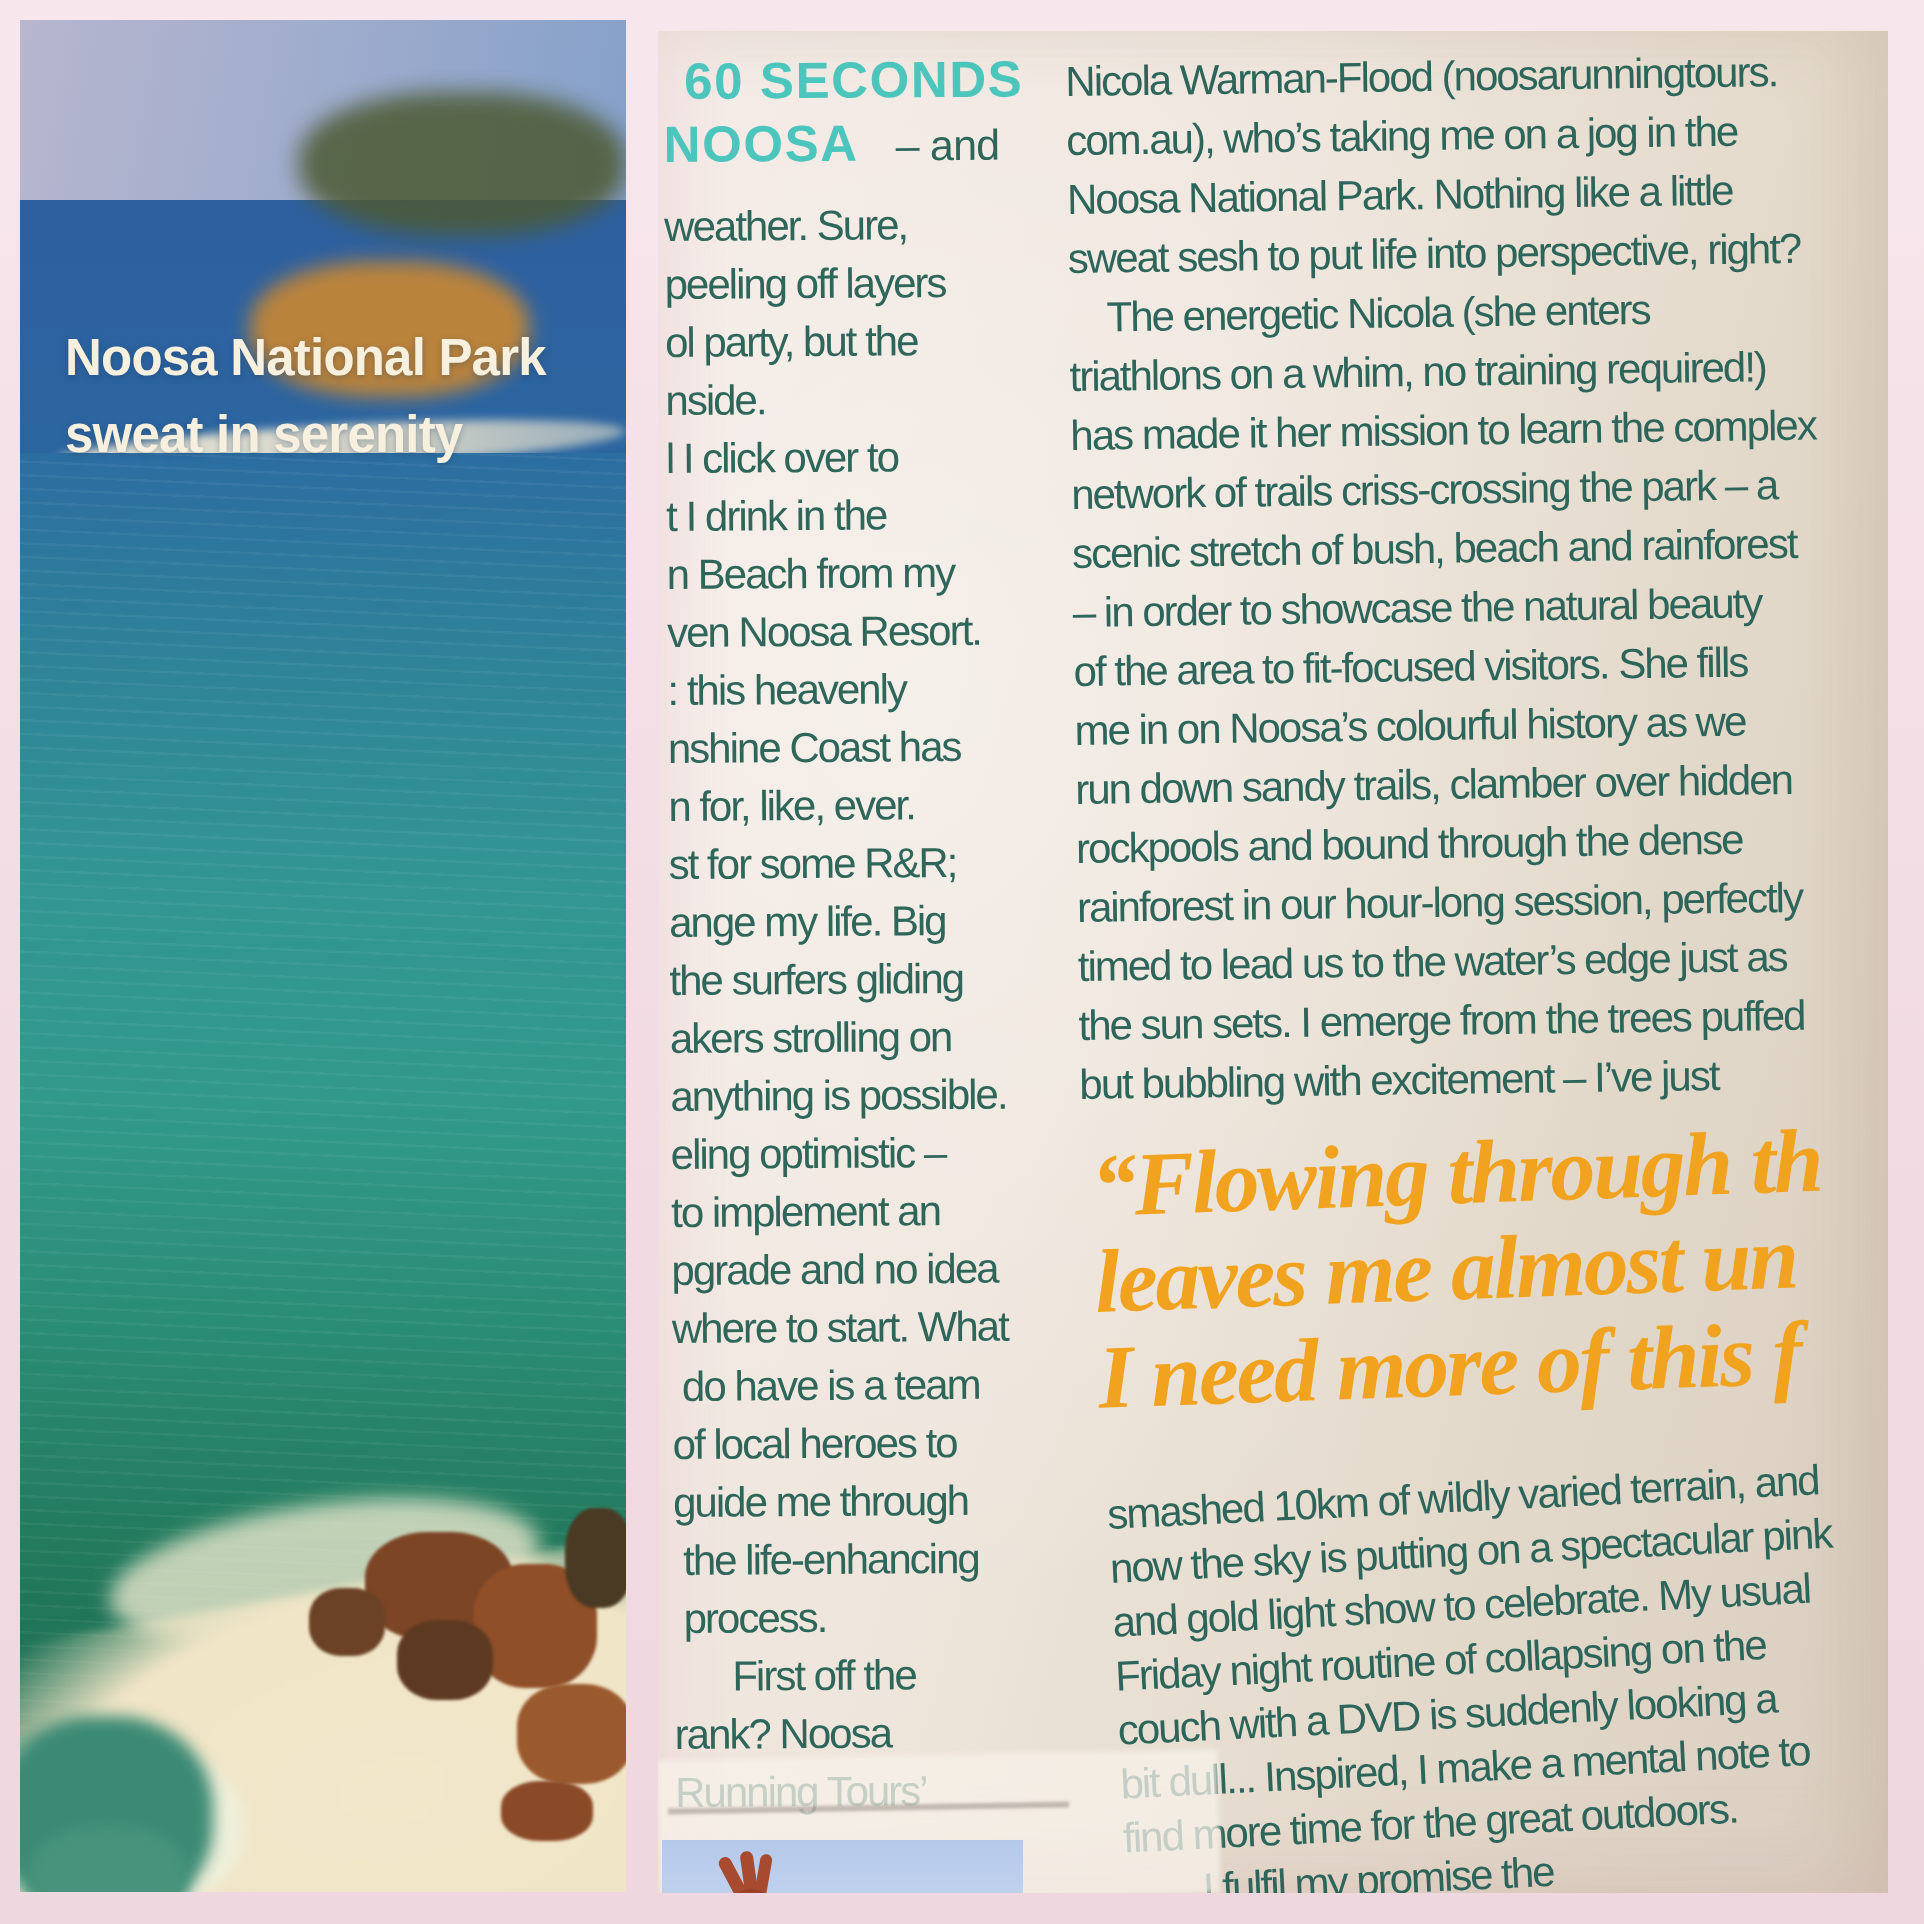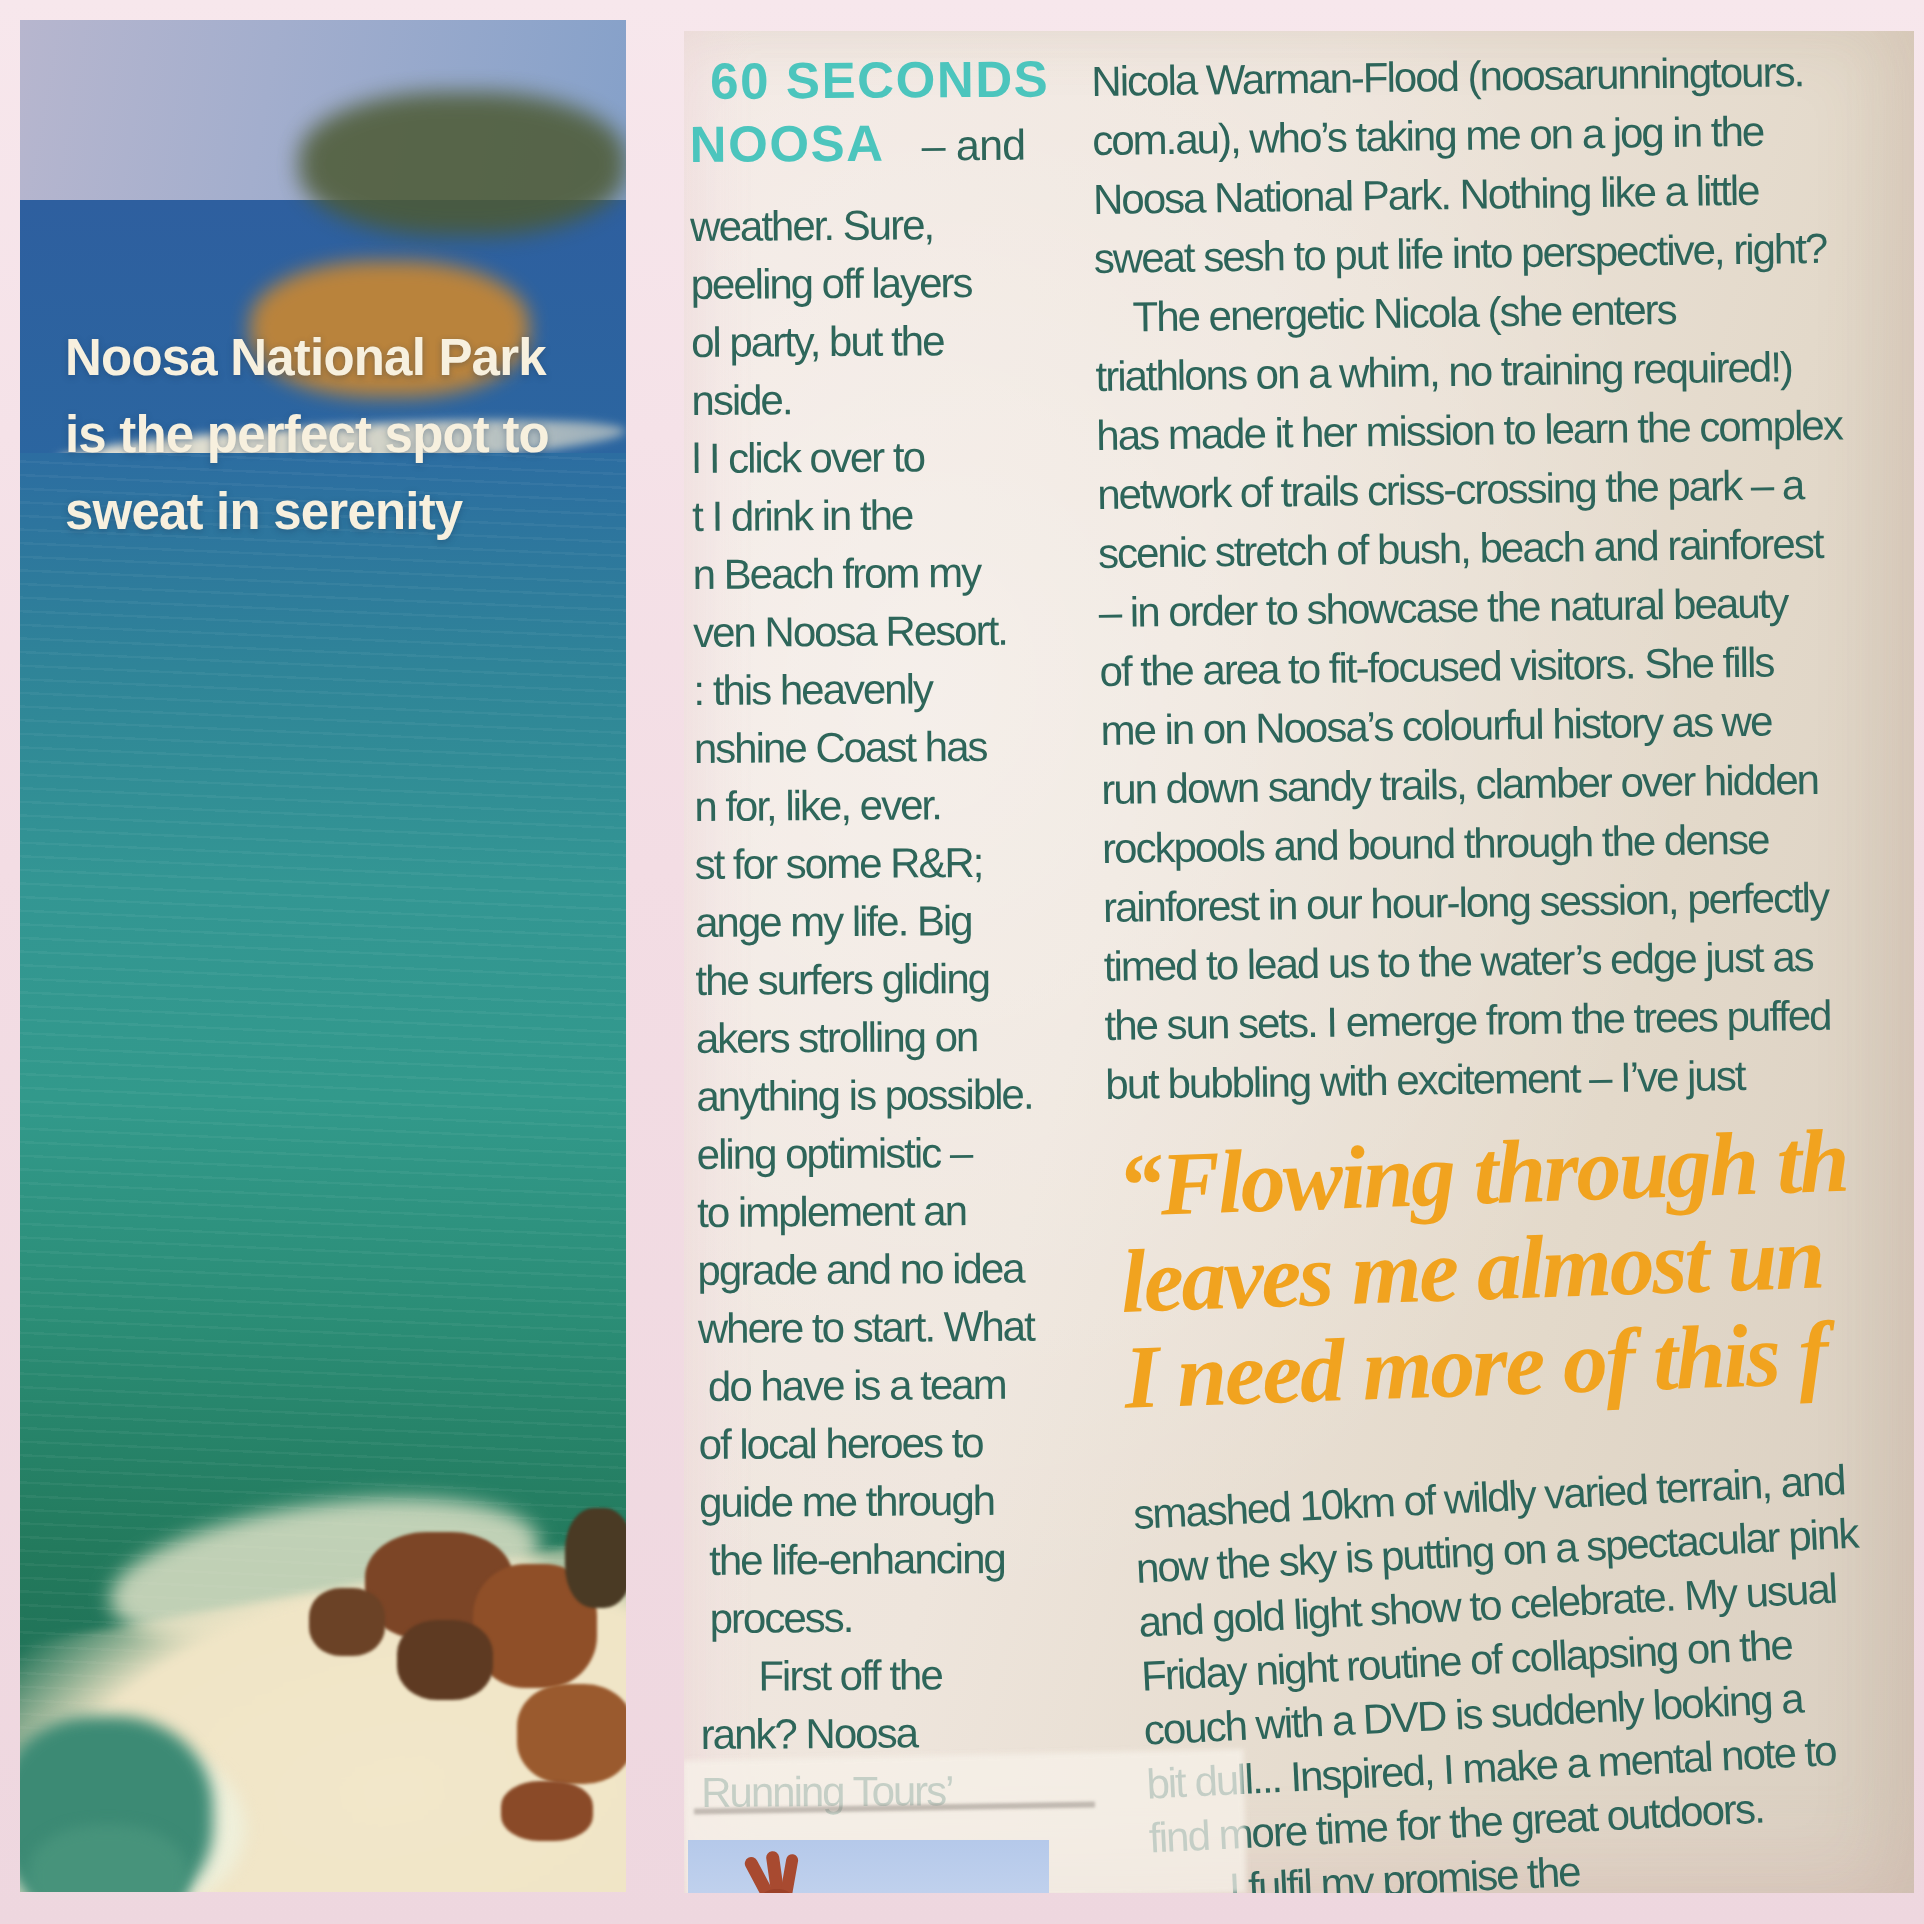--- a/index.html
+++ b/index.html
@@ -46,21 +46,21 @@
   .rock{position:absolute;border-radius:42%;filter:blur(1.6px);}
   .r1{left:345px;top:1512px;width:148px;height:108px;background:#7c4526;}
   .r2{left:453px;top:1544px;width:124px;height:124px;background:#8f4f28;}
   .r3{left:497px;top:1664px;width:116px;height:100px;background:#9a5a2e;}
   .r4{left:377px;top:1600px;width:96px;height:80px;background:#5e3a22;}
   .r5{left:545px;top:1488px;width:68px;height:100px;background:#4a3a24;}
   .r6{left:289px;top:1568px;width:76px;height:68px;background:#6b4226;}
   .r7{left:481px;top:1761px;width:92px;height:60px;background:#8a4a28;}
 
   
-  .photo-right{left:684px;top:30.5px;width:1230px;height:1862px;
+  .photo-right{left:658px;top:30.5px;width:1230px;height:1862px;
     background:
       radial-gradient(ellipse at 20% 35%,rgba(255,255,255,.35) 0%,rgba(255,255,255,0) 55%),
       linear-gradient(105deg,#f3e9e4 0%,#eee5dc 38%,#e3d9ca 70%,#d9cec0 100%);
     box-shadow:inset -32px 0 72px rgba(120,90,60,.12), inset 0 -40px 64px rgba(230,200,200,.25);}
   .tint-left{position:absolute;left:0;top:0;width:72px;height:100%;
     background:linear-gradient(90deg,rgba(243,221,227,.35),rgba(243,221,227,0));}
   .t-line{white-space:pre;}
   .col-mid{position:absolute;left:4.8px;top:19px;transform:rotate(-0.4deg);transform-origin:left top;}
   .standfirst-1{font-size:51px;font-weight:bold;letter-spacing:1.6px;color:#4cc5bd;margin-left:21px;line-height:63px;}
   .standfirst-2{display:flex;align-items:baseline;gap:37px;line-height:63px;}
@@ -106,21 +106,21 @@
     <div class="lp-foam3"></div>
     <div class="lp-water-bl"></div>
     <div class="lp-water-bl2"></div>
     <div class="rock r1"></div>
     <div class="rock r2"></div>
     <div class="rock r3"></div>
     <div class="rock r4"></div>
     <div class="rock r5"></div>
     <div class="rock r6"></div>
     <div class="rock r7"></div>
-    <div class="lp-caption"><div class="t-line">Noosa National Park</div><div class="t-line">is the perfect spot to</div><div class="t-line">sweat in serenity</div></div>
+    <div class="lp-caption"><div class="t-line">Noosa National Park</div><div class="t-line">sweat in serenity</div></div>
   </div>
 
   <div class="photo photo-right">
     <div class="tint-left"></div>
 
     <div class="col-mid">
       <div class="standfirst-1">60 SECONDS</div>
       <div class="standfirst-2">
         <span class="standfirst-noosa">NOOSA</span>
         <span class="standfirst-rest">– and</span>

